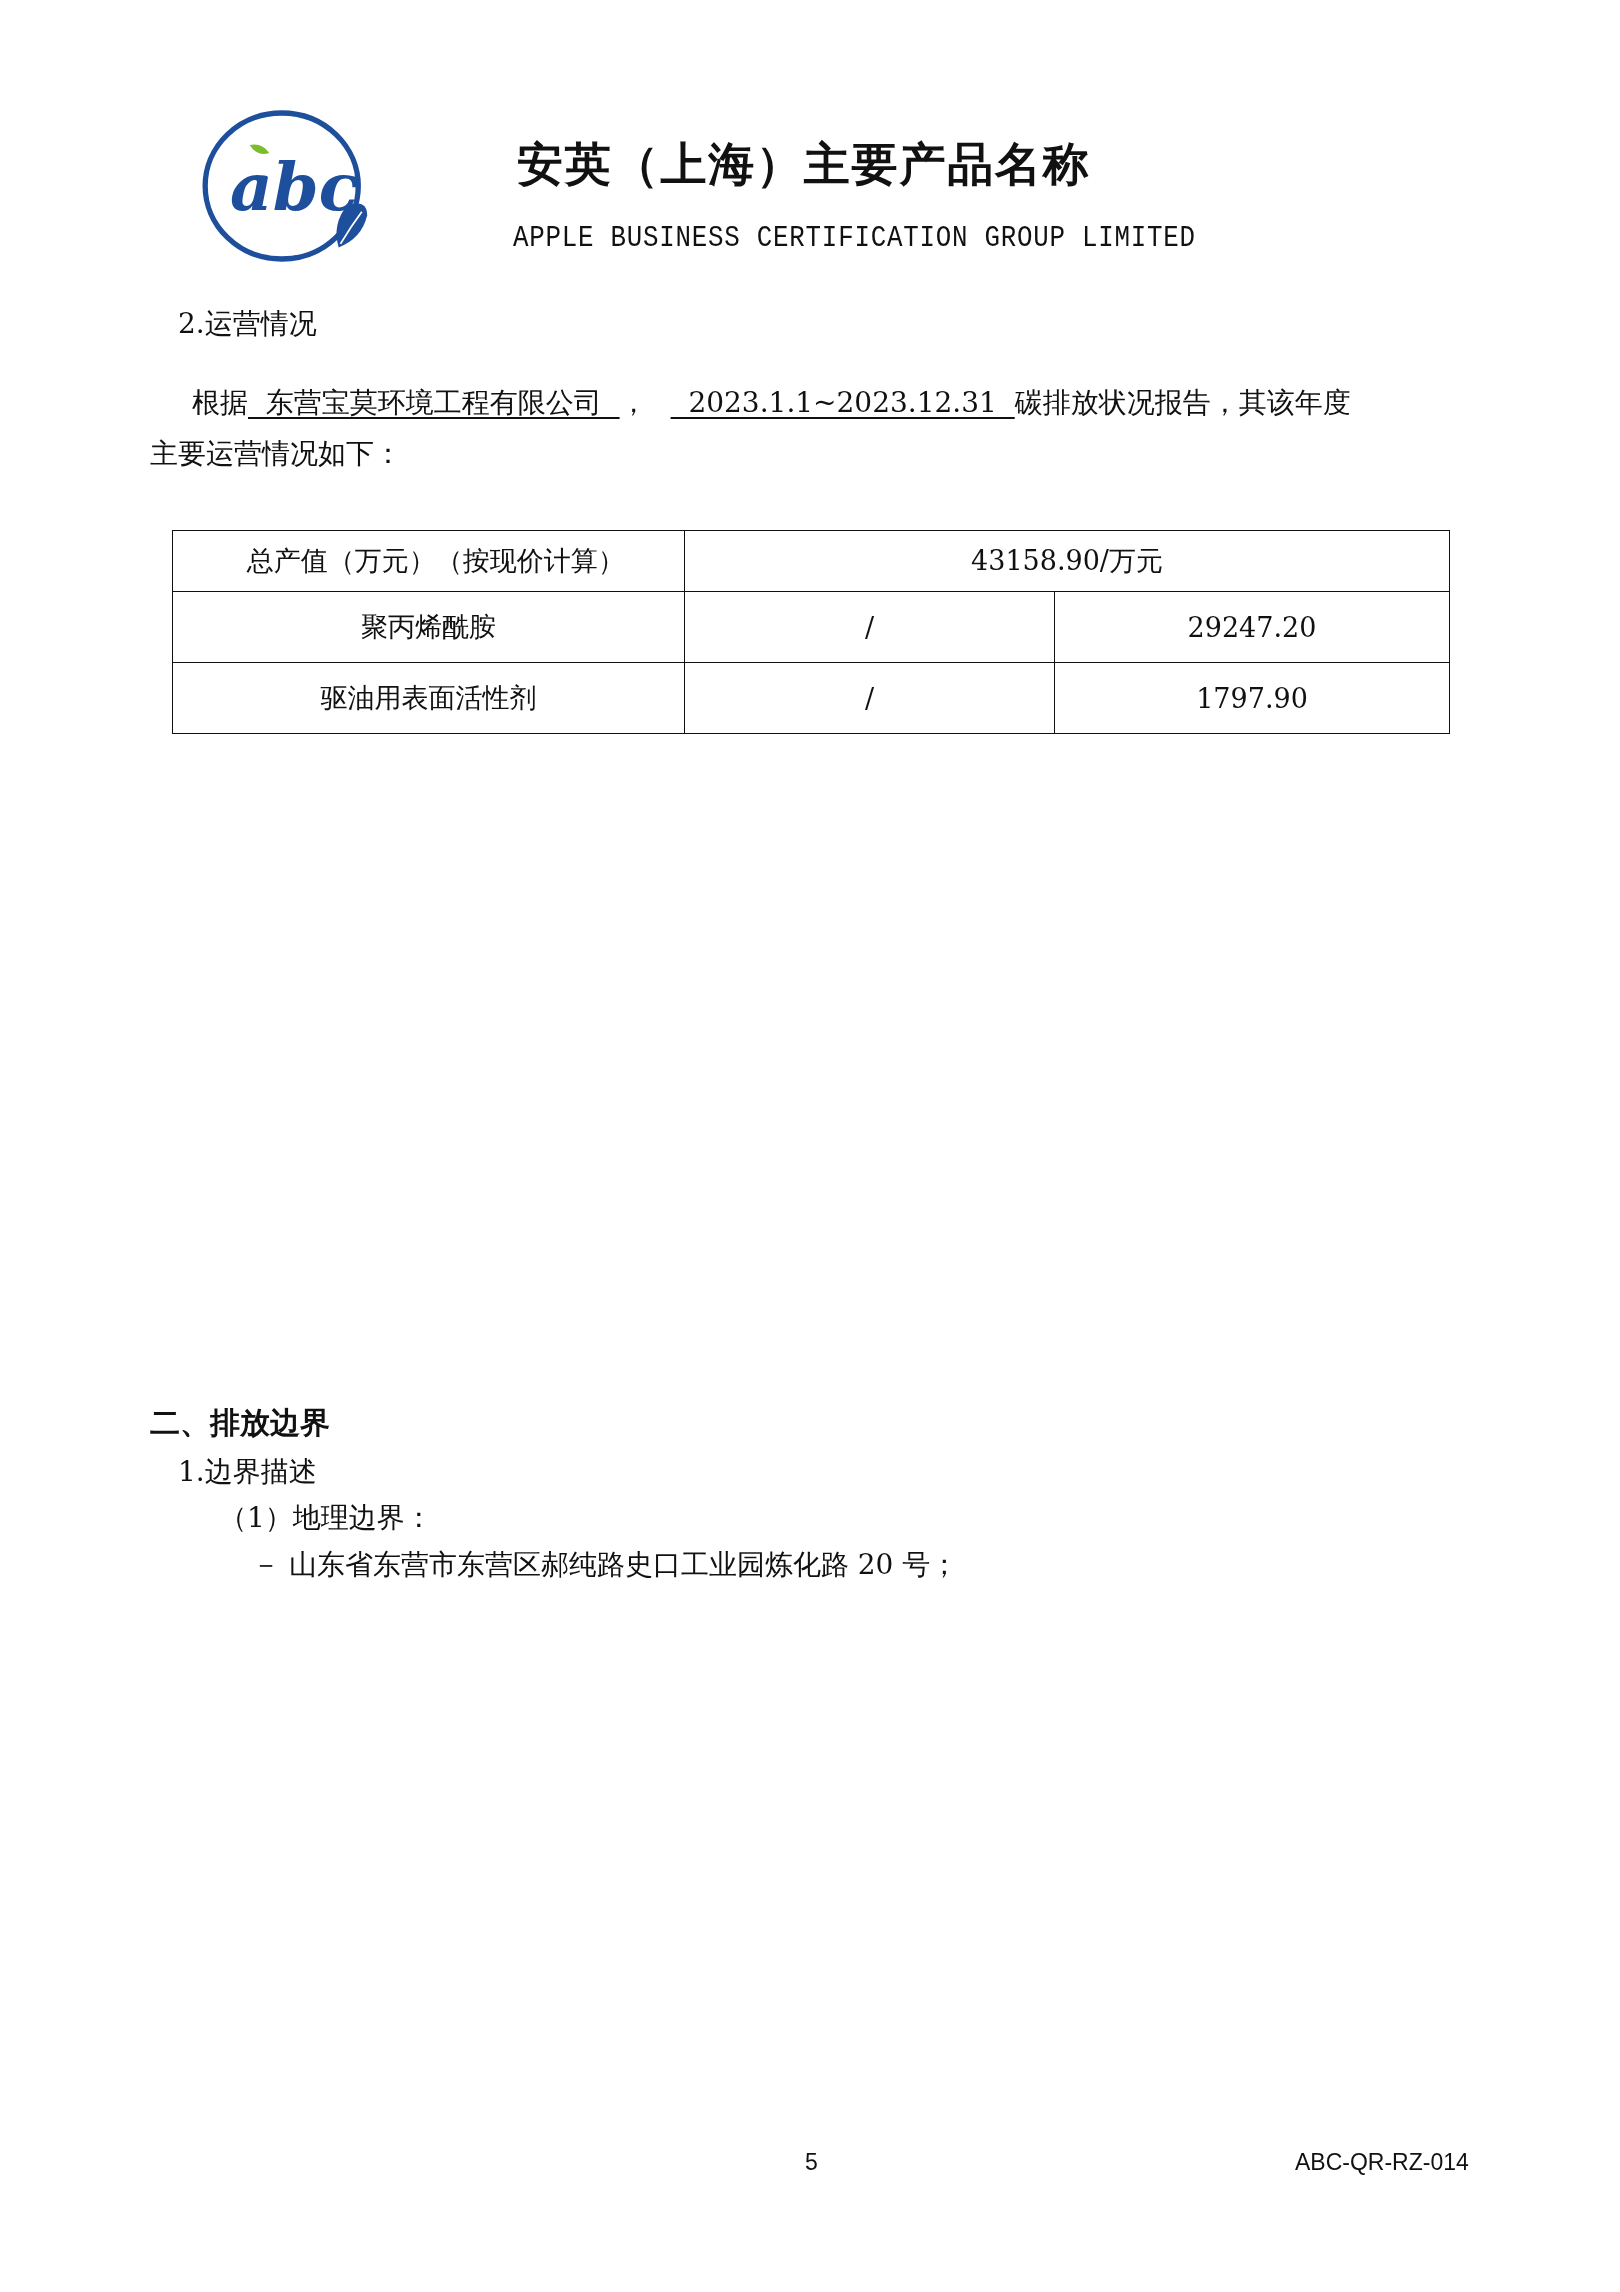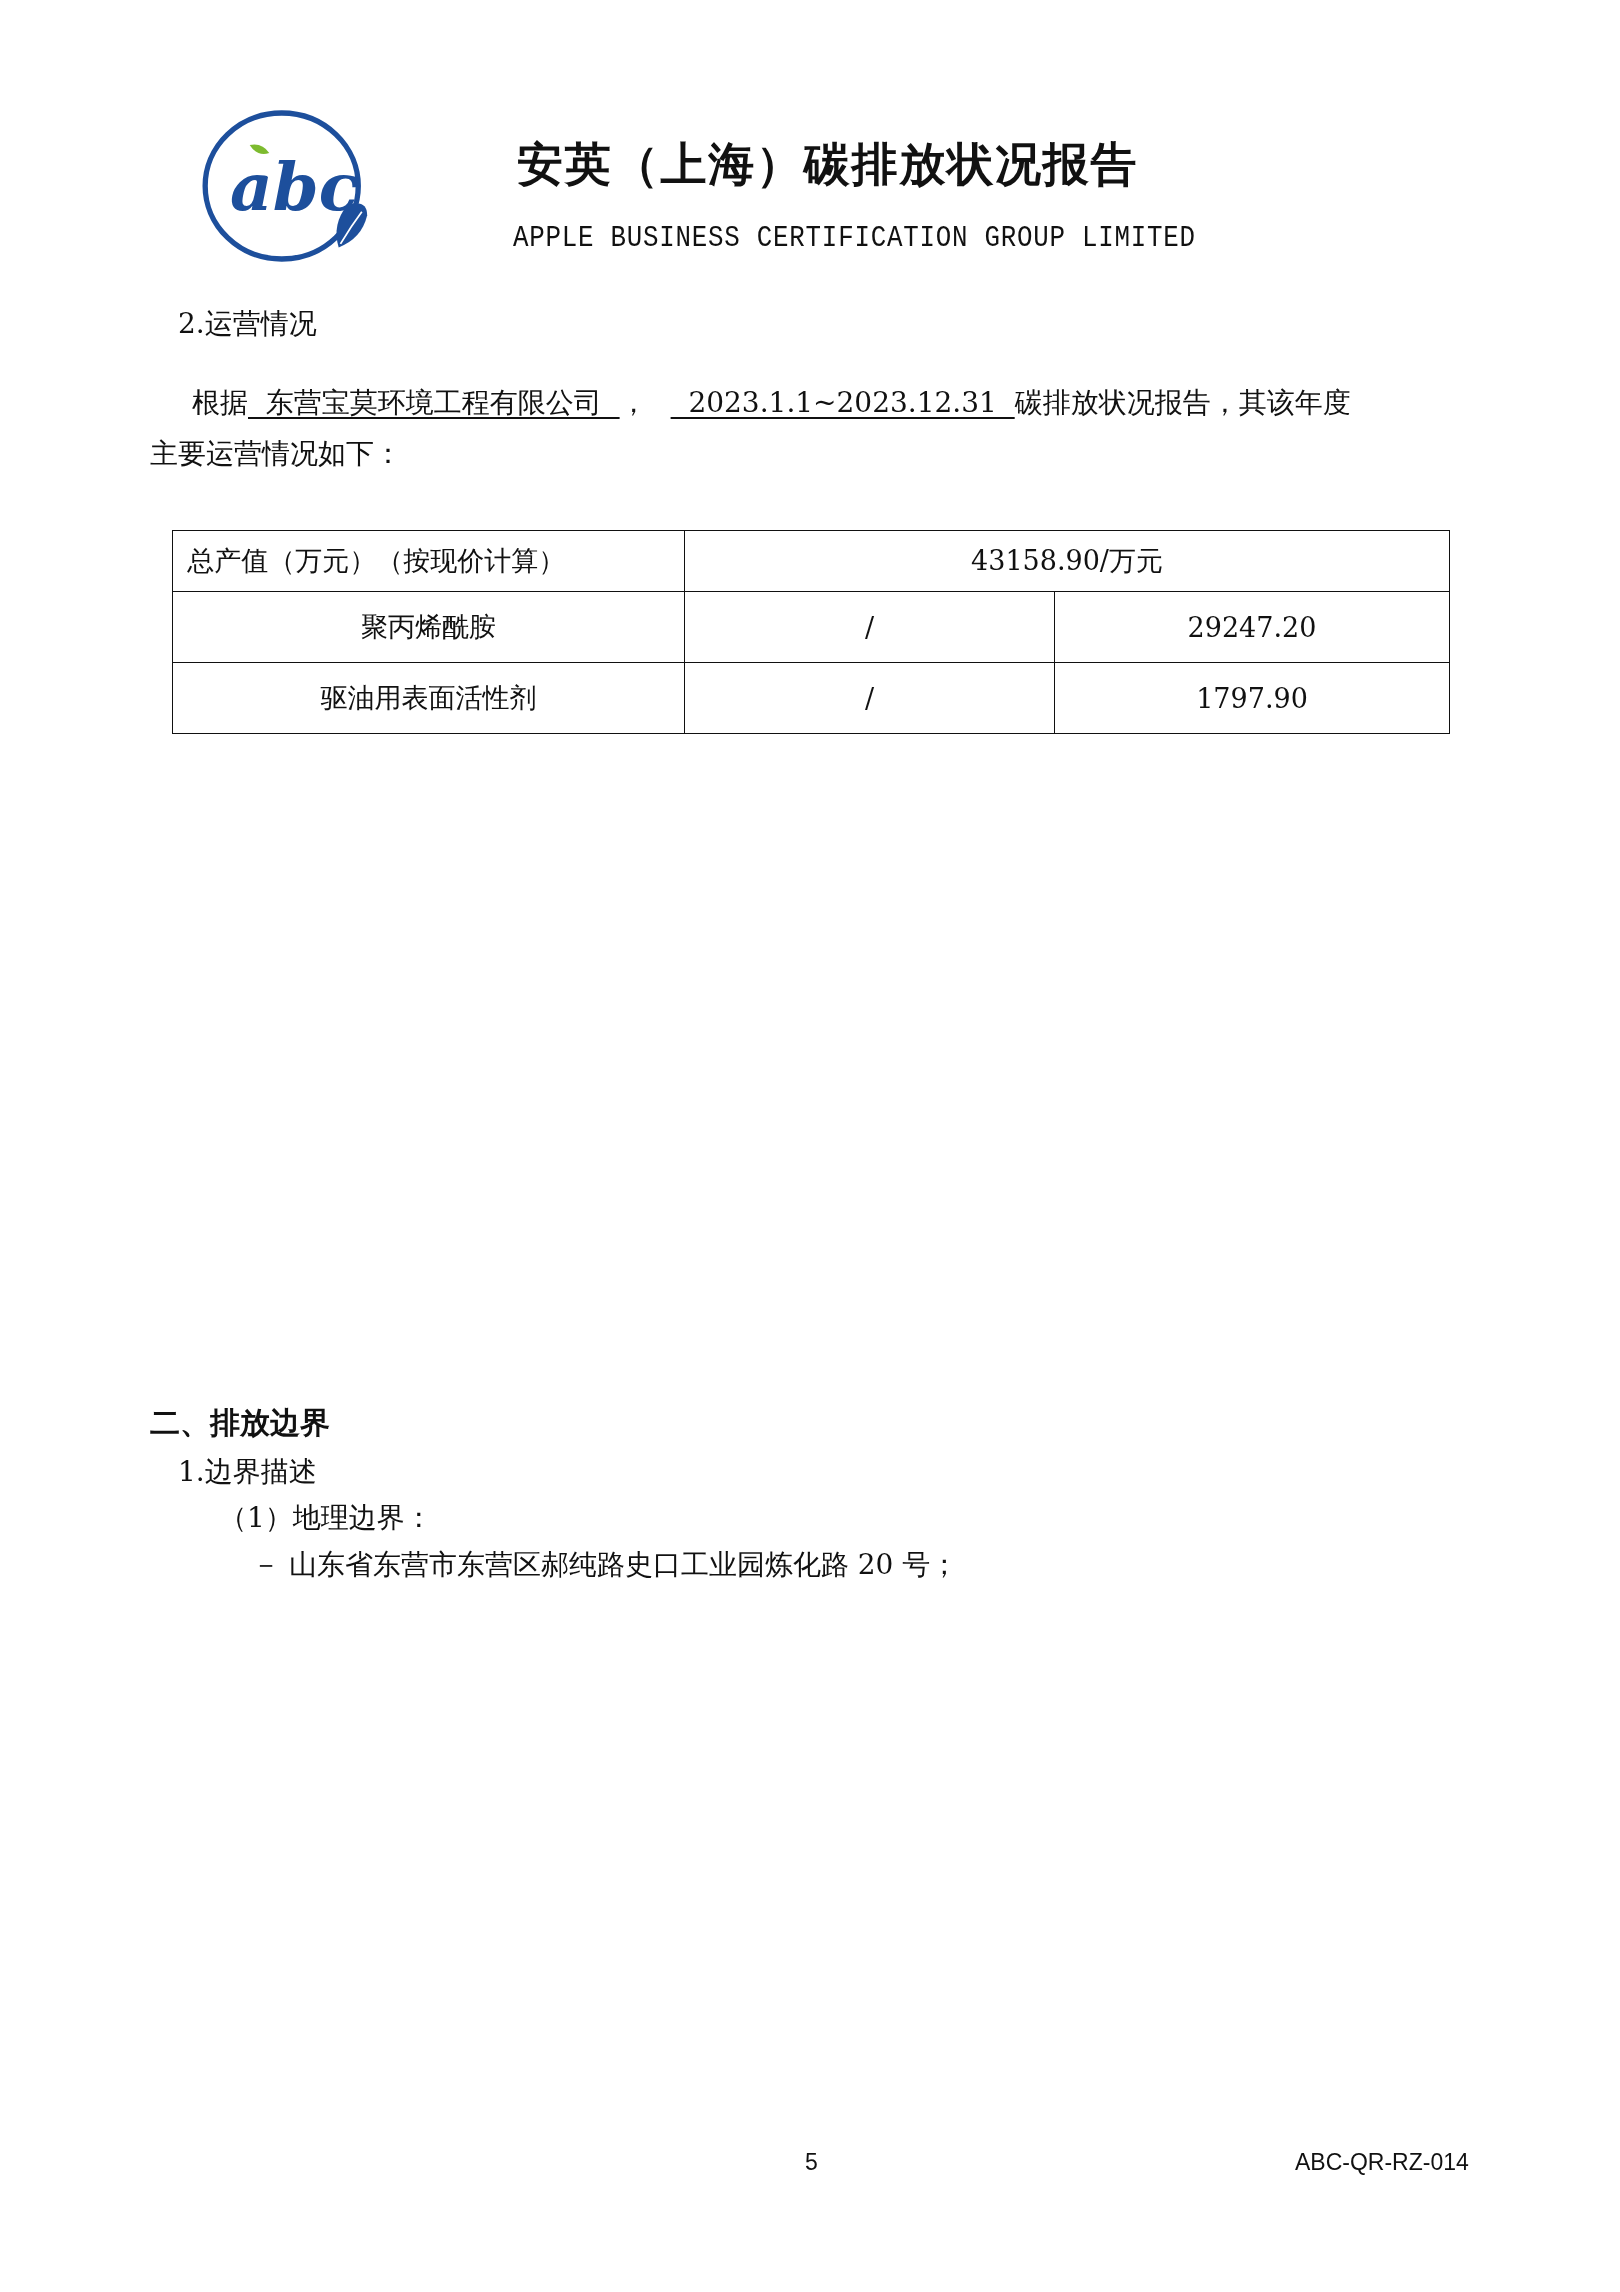--- a/index.html
+++ b/index.html
@@ -20,21 +20,21 @@
   .para1 { left: 192px; top: 389px; }
   .para1 .u { text-decoration: underline; text-underline-offset: 5.3px; text-decoration-thickness: 1.8px; }
   .para2 { left: 150px; top: 440px; }
 
   
   table.ops { position: absolute; left: 172px; top: 530px; width: 1277px; border-collapse: collapse; table-layout: fixed; }
   table.ops td { border: 1.8px solid #111; font-size: 27px; text-align: center; padding: 0; white-space: nowrap; }
   table.ops tr.r0 td { height: 60px; }
   table.ops tr.r1 td { height: 75px; }
   table.ops tr.rd td { height: 70px; }
-  table.ops td.left0 { text-align: left; padding-left: 14.3px; }
+  table.ops td.left0 { text-align: center; padding-left: 14.3px; }
   table.ops td.hdr { font-weight: bold; font-family: "DejaVu Sans", "Liberation Sans", sans-serif; }
 
   
   .h2 { left: 150px; top: 1410px; font-size: 30px; font-weight: bold; font-family: Liberation Mono, monospace; }
   .h3 { left: 178px; top: 1458px; }
   .h4 { left: 219px; top: 1504px; }
   .bullet { left: 252px; top: 1551px; }
 
   
   .page-num { left: 805px; top: 2149px; font-size: 23px; font-family: "Liberation Sans", "DejaVu Sans", sans-serif; }
@@ -45,21 +45,21 @@
 
 <div class="abs logo">
   <svg width="171" height="162" viewBox="0 0 192 182">
     <ellipse cx="94" cy="91" rx="86" ry="82" fill="none" stroke="#1d4f9c" stroke-width="6"></ellipse>
     <path d="M58 45 Q72 42 80 54 Q66 58 58 45 Z" fill="#7dbb2f"></path>
     <text x="36" y="118" font-family="DejaVu Serif, serif" font-style="italic" font-weight="bold" font-size="74" fill="#1d4f9c">abc</text>
     <path d="M168 112 Q190 106 190 124 Q184 150 158 160 Q150 134 168 112 Z" fill="#1d4f9c"></path>
     <path d="M160 156 Q172 136 184 120" stroke="#ffffff" stroke-width="2" fill="none"></path>
   </svg>
 </div>
-<div class="abs company-cn">安英（上海）碳排放状况报告</div>
+<div class="abs company-cn">安英（上海）主要产品名称</div>
 <div class="abs company-en">APPLE BUSINESS CERTIFICATION GROUP LIMITED</div>
 
 <div class="abs txt section-title">2.运营情况</div>
 <div class="abs txt para1">
   <span>根据</span><span class="u" style="white-space:pre;">  东营宝莫环境工程有限公司  </span><span style="margin-right:23px;">，</span><span class="u" style="white-space:pre;">  2023.1.1~2023.12.31  </span><span>碳排放状况报告，其该年度</span>
 </div>
 <div class="abs txt para2">主要运营情况如下：</div>
 
 <table class="ops">
   <colgroup>

